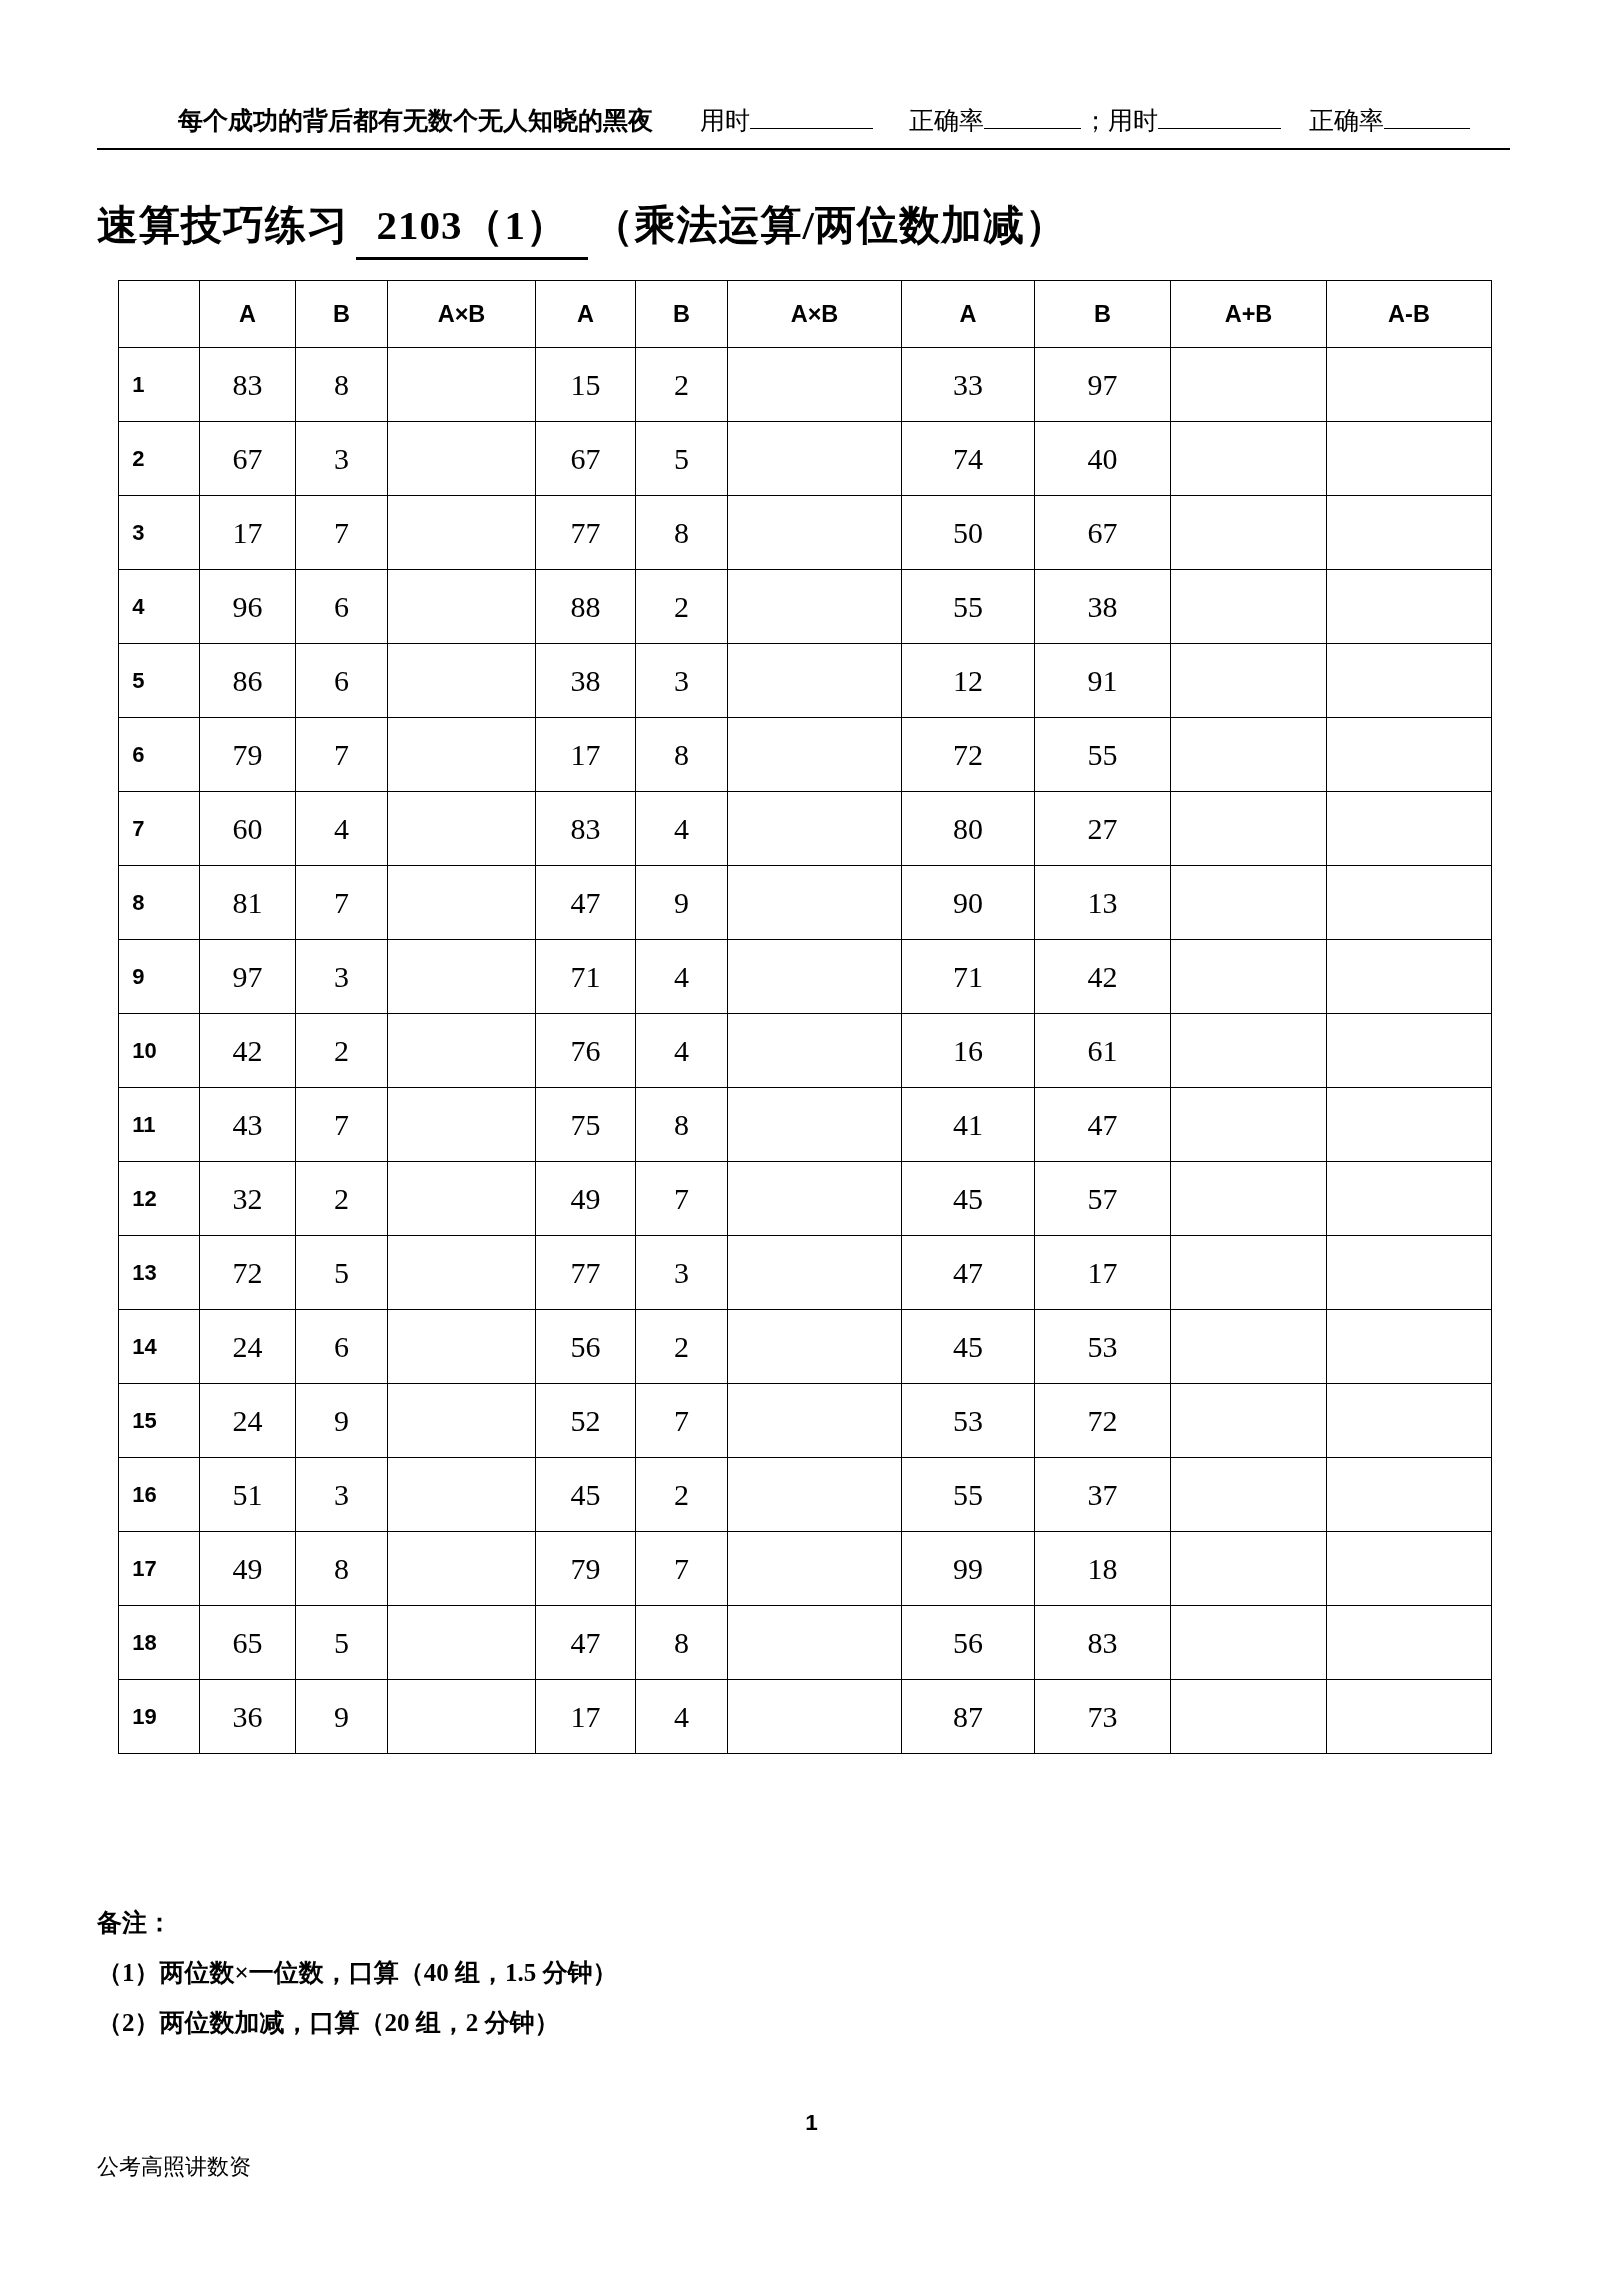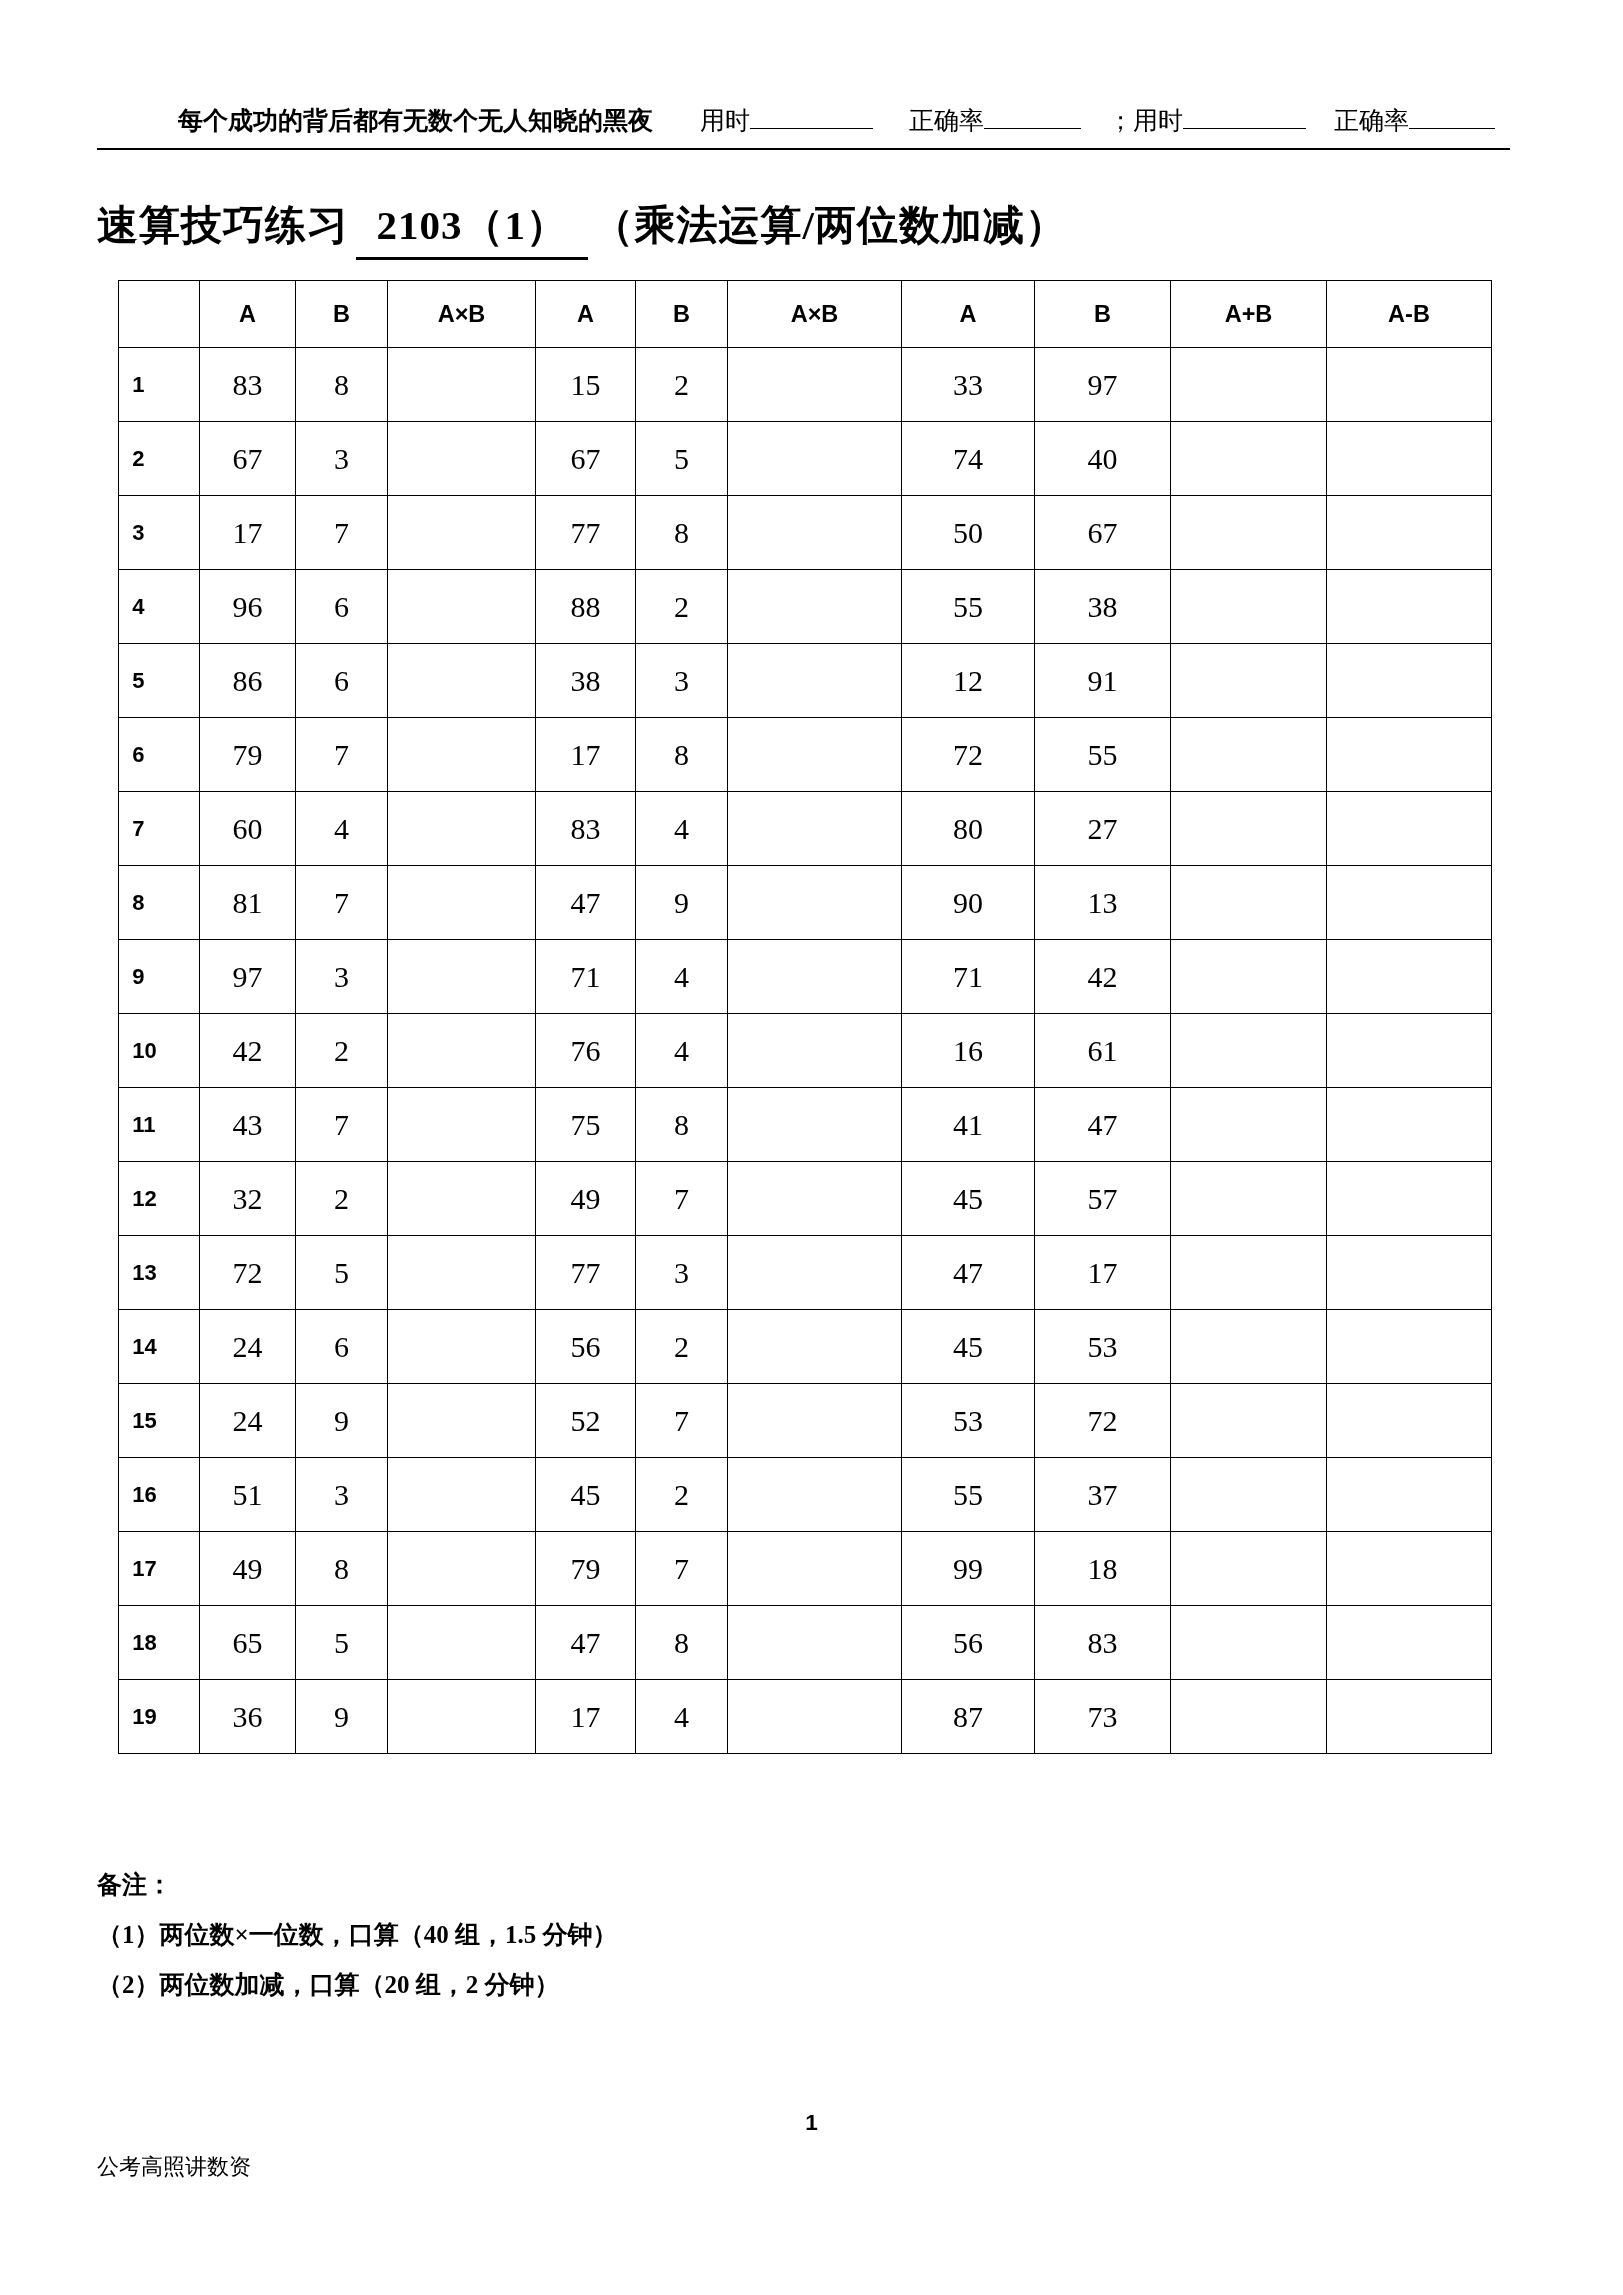--- a/index.html
+++ b/index.html
@@ -18,21 +18,21 @@
     position: absolute; left: 97px; top: 105px; width: 1413px;
     border-bottom: 2px solid #000;
     padding-bottom: 12.3px;
     font-size: 25px; line-height: 31px;
     white-space: nowrap;
   }
   .motto { font-weight: bold; margin-left: 81px; }
   .hfield { color: #000000; }
   .f1 { margin-left: 47px; }
   .f2 { margin-left: 36px; }
-  .f3 { margin-left: 27px; }
+  .f3 { margin-left: 2px; }
   .f4 { margin-left: 28px; }
   .blank { display: inline-block; border-bottom: 1.5px solid #000; height: 3.1px; }
   .b1 { width: 123px; } .b2 { width: 97px; } .b3 { width: 123px; } .b4 { width: 86px; }
 
   
   .title {
     position: absolute; left: 97px; top: 198px; width: 1413px;
     font-size: 41px; font-weight: bold;
     letter-spacing: 1px;
   }
@@ -71,21 +71,21 @@
   .practice td.rownum {
     font-family: "Liberation Sans", "DejaVu Sans", sans-serif;
     font-weight: bold;
     font-size: 22px;
     text-align: left;
     padding-left: 13.3px;
   }
 
   
   .notes {
-    position: absolute; left: 97px; top: 1860px;
+    position: absolute; left: 97px; top: 1898px;
     font-size: 25px; font-weight: bold; line-height: 50px;
   }
 
   
   .pagenum {
     position: absolute; left: 0; top: 2110px; width: 1623px;
     text-align: center;
     font-family: "Liberation Sans", "DejaVu Sans", sans-serif;
     font-size: 22.5px; font-weight: bold;
   }

